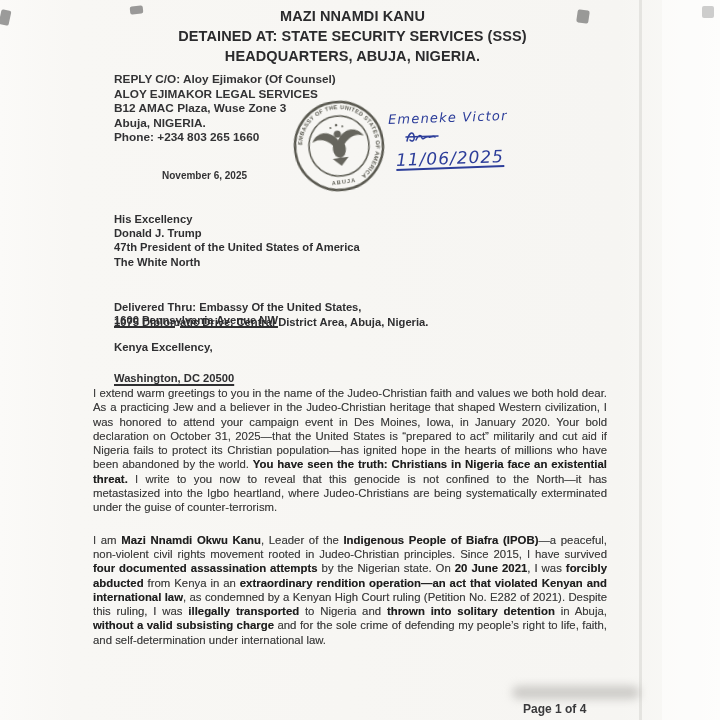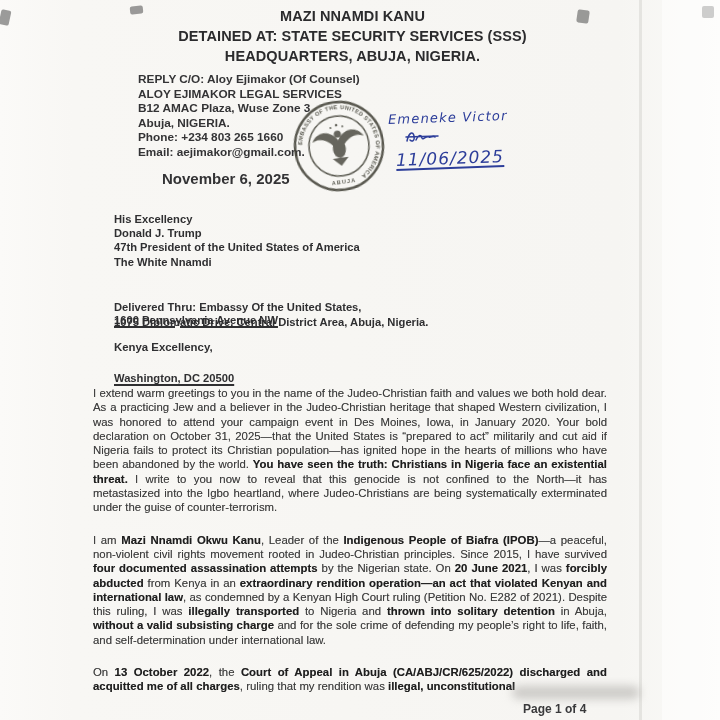--- a/index.html
+++ b/index.html
@@ -21,22 +21,22 @@
   .crease{position:absolute;left:639px;top:0;width:3px;height:720px;background:rgba(120,118,114,.14);}
   .right-band{position:absolute;left:662px;top:0;width:58px;height:720px;background:rgba(255,255,255,.5);}
   .smudge{position:absolute;left:512px;top:686px;width:128px;height:13px;background:#a9a7a3;opacity:.55;filter:blur(5px);border-radius:7px;}
 
   
   .hdr{position:absolute;left:0;top:6px;width:705px;text-align:center;
        font-weight:bold;font-size:14.5px;line-height:20px;color:#2b2b2d;letter-spacing:.1px;}
 
   
   .reply{position:absolute;left:114px;top:72px;font-size:11.8px;font-weight:600;
-         line-height:14.6px;color:#333335;margin-left:24px;}
-  .date-line{position:absolute;left:114px;top:170px;font-size:15px;font-weight:600;color:#333335;padding-left:48px;}
+         line-height:14.6px;color:#333335;}
+  .date-line{position:absolute;left:114px;top:170px;font-size:10px;font-weight:600;color:#333335;padding-left:48px;}
   .addr{position:absolute;left:114px;top:212px;font-size:11.2px;font-weight:bold;
         line-height:14.2px;color:#2f2f31;}
   .addr .u{text-decoration:underline;text-decoration-thickness:1.5px;text-underline-offset:2px;margin-top:44px;}
   .deliv{position:absolute;left:114px;top:300px;font-size:11.2px;font-weight:bold;
          line-height:15px;color:#2f2f31;}
   .salut{position:absolute;left:114px;top:341px;font-size:11.4px;font-weight:bold;color:#2f2f31;}
 
   
   .stamp{position:absolute;left:291px;top:98px;width:96px;height:96px;
          transform:rotate(-8deg);opacity:.88;filter:blur(.3px);}
@@ -75,21 +75,20 @@
     <div>DETAINED AT: STATE SECURITY SERVICES (SSS)</div>
     <div>HEADQUARTERS, ABUJA, NIGERIA.</div>
   </header>
 
   <div class="reply">
     <div>REPLY C/O: Aloy Ejimakor (Of Counsel)</div>
     <div>ALOY EJIMAKOR LEGAL SERVICES</div>
     <div>B12 AMAC Plaza, Wuse Zone 3</div>
     <div>Abuja, NIGERIA.</div>
     <div>Phone: +234 803 265 1660</div>
-    <div>Email: aejimakor@gmail.com.</div>
   </div>
 
   <div class="date-line">November 6, 2025</div>
 
   <div class="stamp">
     <svg width="96" height="96" viewBox="0 0 96 96">
       <g fill="none" stroke="#45443a">
         <circle cx="48" cy="48" r="44" stroke-width="2.4"></circle>
         <circle cx="48" cy="48" r="30" stroke-width="1.5"></circle>
       </g>
@@ -119,34 +118,33 @@
       <path d="M3,12 C5,3 9,2 10,7 C11,12 8,13 6,11 M12,11 C14,6 17,5 18,9 C19,12 22,6 25,8 C27,9 29,6 31,8"></path>
       <path d="M2,8 L34,7"></path>
     </g>
   </svg>
   <div class="hw hw-date">11/06/2025</div>
 
   <div class="addr">
     <div>His Excellency</div>
     <div>Donald J. Trump</div>
     <div>47th President of the United States of America</div>
-    <div>The White Nnamdi</div>
+    <div>The White North</div>
     <div class="u">1600 Pennsylvania Avenue NW</div>
     <div class="u">Washington, DC 20500</div>
   </div>
 
   <div class="deliv">
     <div>Delivered Thru: Embassy Of the United States,</div>
     <div>1075 Diplomatic Drive, Central District Area, Abuja, Nigeria.</div>
   </div>
 
   <div class="salut">Kenya Excellency,</div>
 
   <div class="bodytext">
     <p><span>I extend warm greetings to you in the name of the Judeo-Christian faith and values we both hold dear. As a practicing Jew and a believer in the Judeo-Christian heritage that shaped Western civilization, I was honored to attend your campaign event in Des Moines, Iowa, in January 2020. Your bold declaration on October 31, 2025—that the United States is “prepared to act” militarily and cut aid if Nigeria fails to protect its Christian population—has ignited hope in the hearts of millions who have been abandoned by the world. </span><span class="b">You have seen the truth: Christians in Nigeria face an existential threat.</span><span> I write to you now to reveal that this genocide is not confined to the North—it has metastasized into the Igbo heartland, where Judeo-Christians are being systematically exterminated under the guise of counter-terrorism.</span></p>
     <p><span>I am </span><span class="b">Mazi Nnamdi Okwu Kanu</span><span>, Leader of the </span><span class="b">Indigenous People of Biafra (IPOB)</span><span>—a peaceful, non-violent civil rights movement rooted in Judeo-Christian principles. Since 2015, I have survived </span><span class="b">four documented assassination attempts</span><span> by the Nigerian state. On </span><span class="b">20 June 2021</span><span>, I was </span><span class="b">forcibly abducted</span><span> from Kenya in an </span><span class="b">extraordinary rendition operation—an act that violated Kenyan and international law</span><span>, as condemned by a Kenyan High Court ruling (Petition No. E282 of 2021). Despite this ruling, I was </span><span class="b">illegally transported</span><span> to Nigeria and </span><span class="b">thrown into solitary detention</span><span> in Abuja, </span><span class="b">without a valid subsisting charge</span><span> and for the sole crime of defending my people’s right to life, faith, and self-determination under international law.</span></p>
-    <p><span>On </span><span class="b">13 October 2022</span><span>, the </span><span class="b">Court of Appeal in Abuja (CA/ABJ/CR/625/2022) discharged and acquitted me of all charges</span><span>, ruling that my rendition was </span><span class="b">illegal, unconstitutional</span></p>
   </div>
 
   <div class="smudge"></div>
   <div class="footer">Page 1 of 4</div>
 
 </div>
 
 </body></html>

